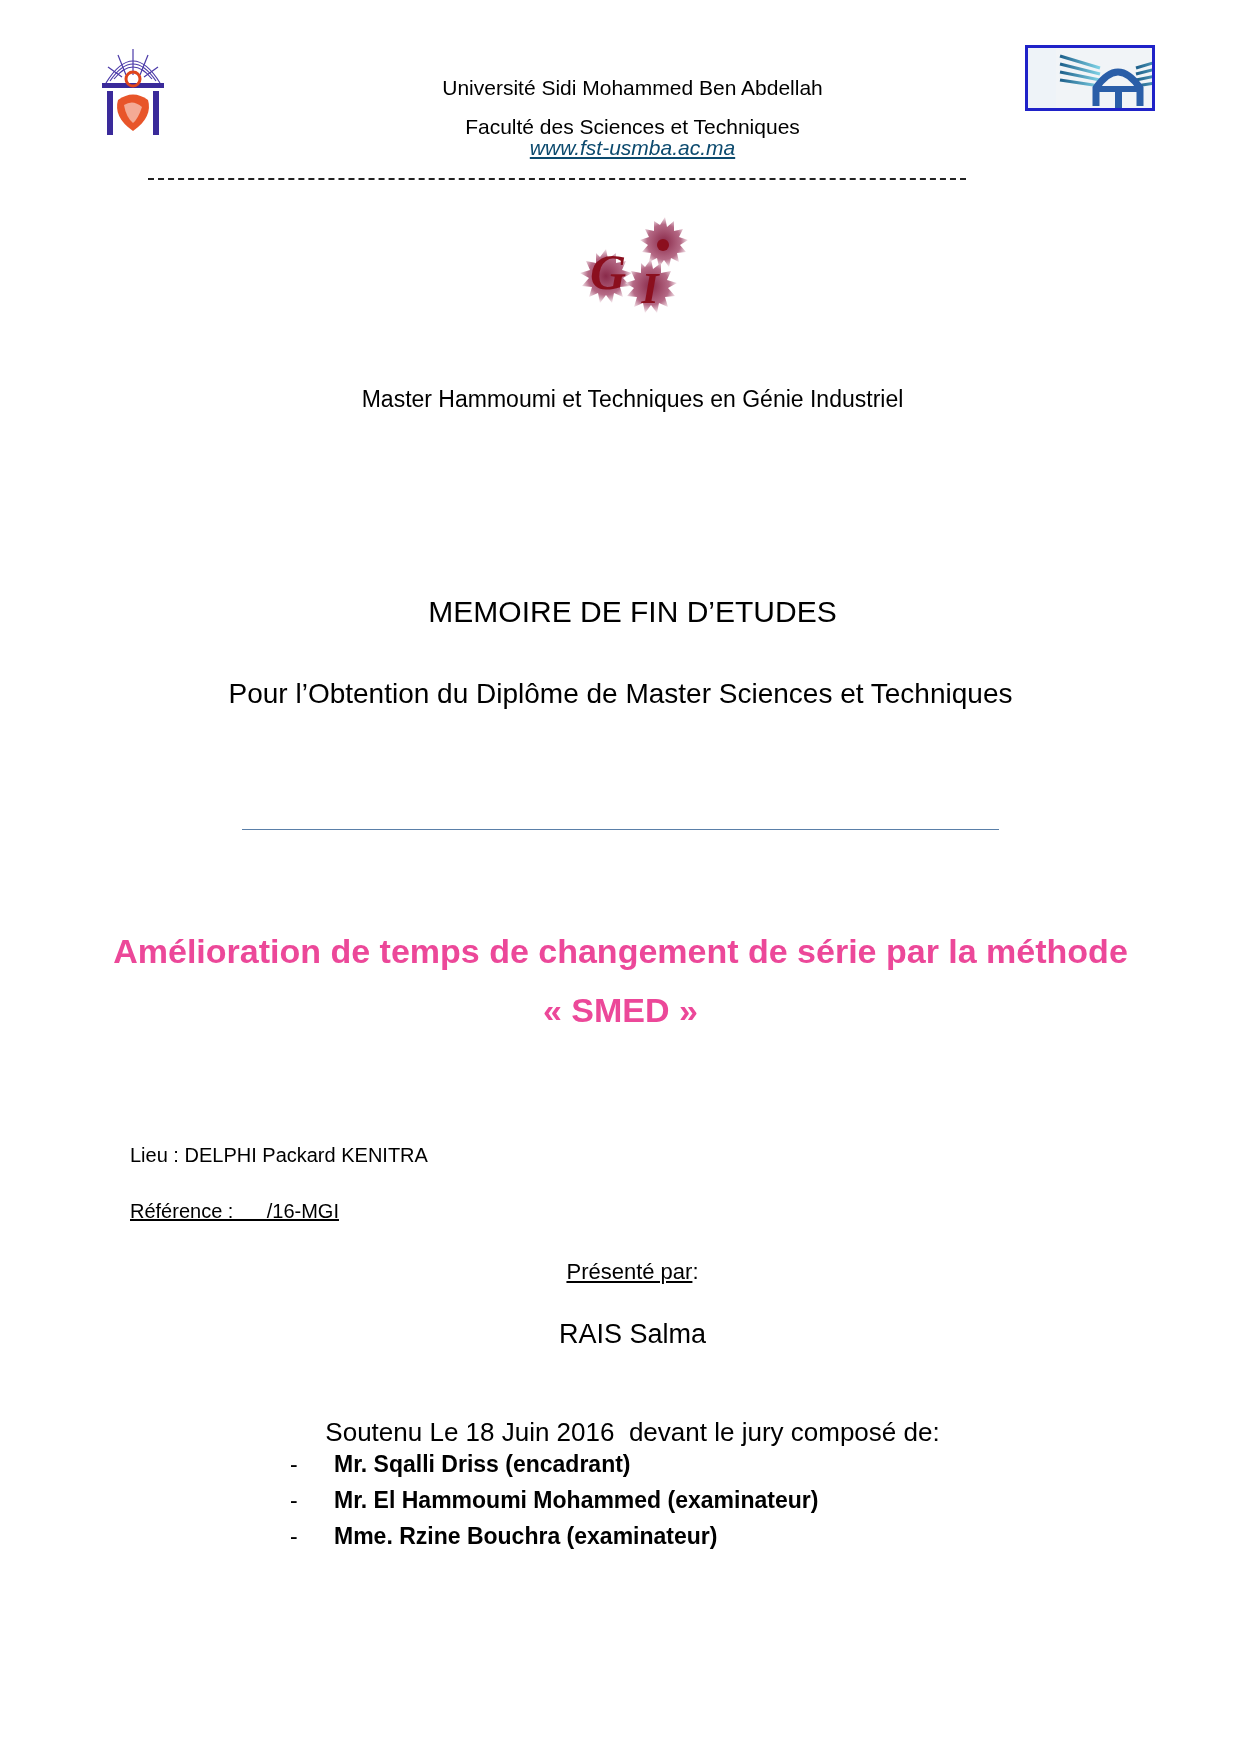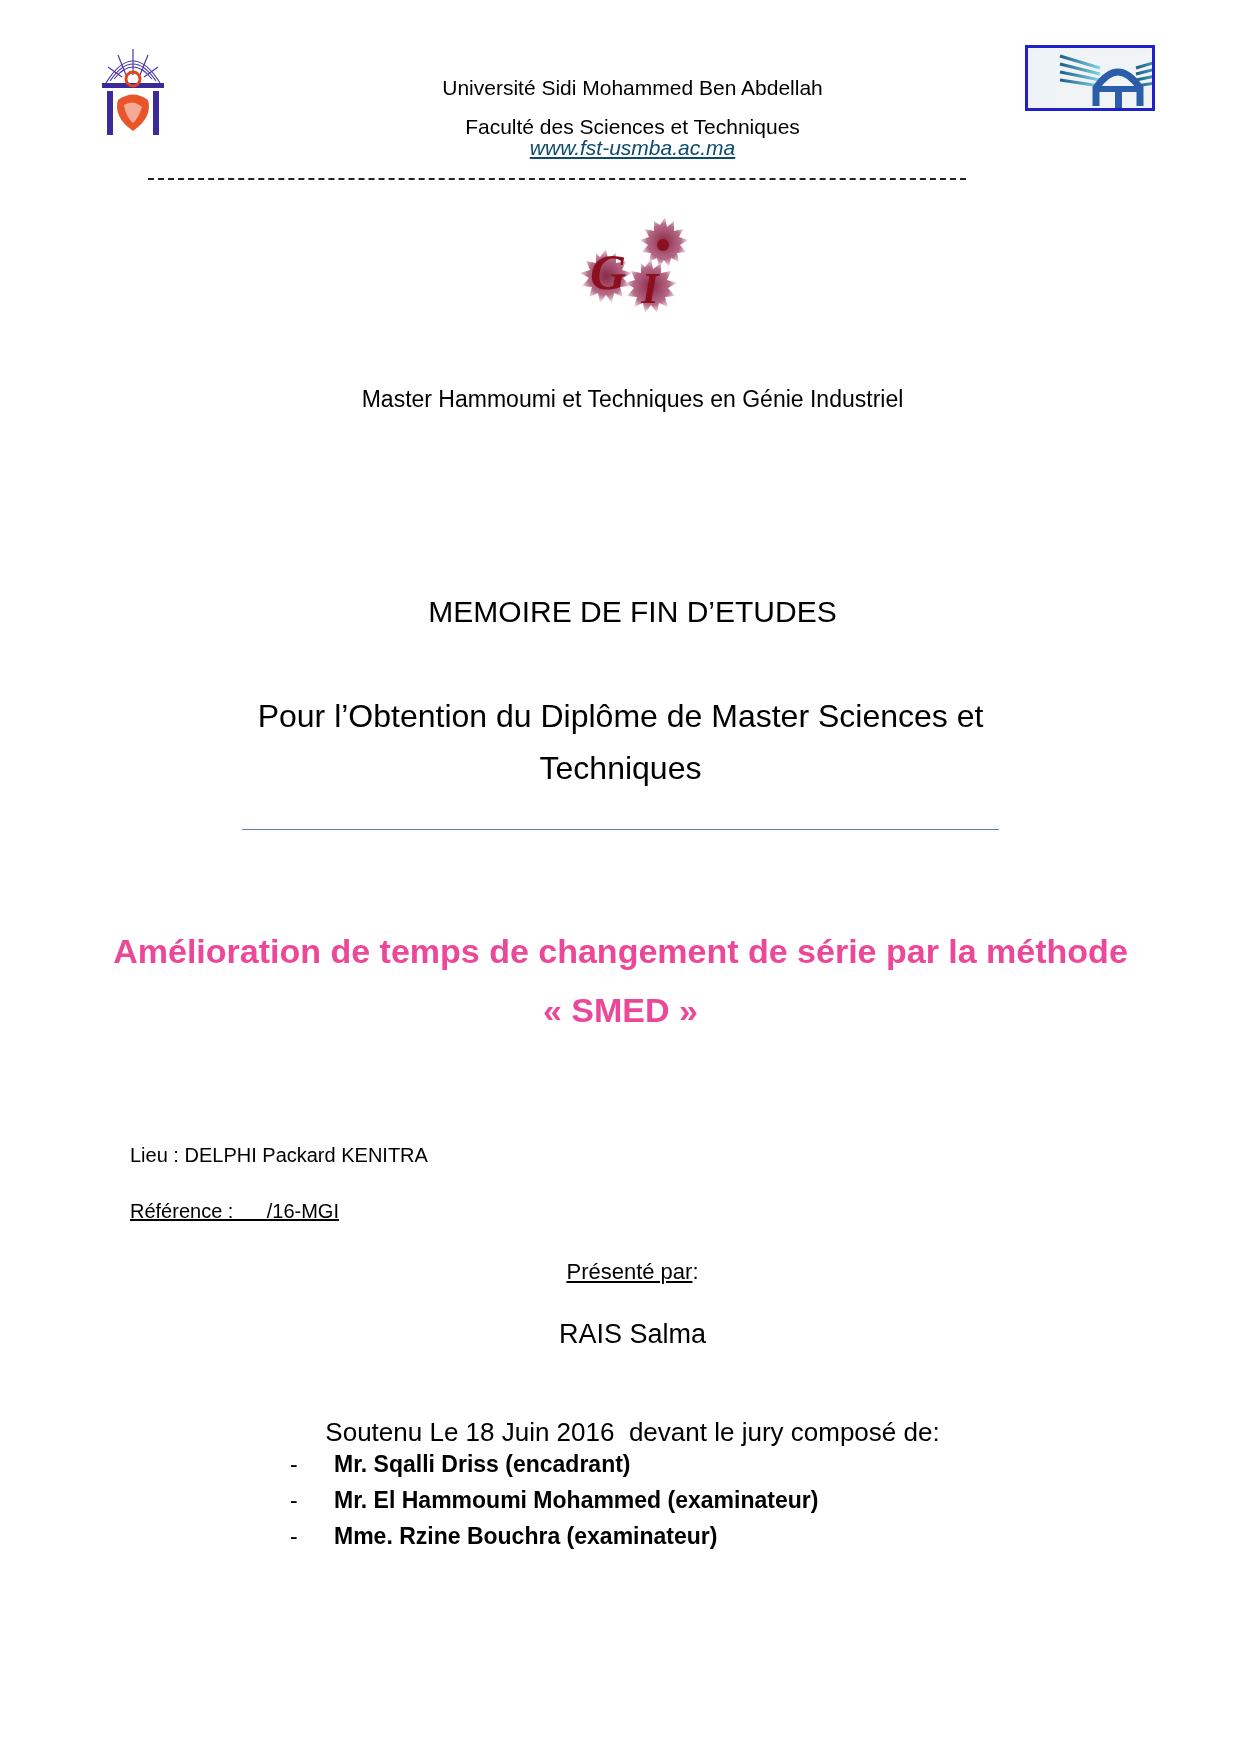--- a/index.html
+++ b/index.html
@@ -16,21 +16,21 @@
     #logo-right { left: 1025px; top: 45px; width: 130px; height: 66px; border: 3px solid #1f22c8; box-sizing: border-box; background: #eef3f8; overflow: hidden; padding-left: 28px; }
     #uni-name { top: 76px; font-size: 21px; }
     #fac-name { top: 106px; font-size: 21px; margin-top: 9px; }
     #website { top: 136px; font-size: 21px; font-style: italic; color: #0c4a6e; text-decoration: underline; }
     #header-rule { left: 148px; top: 178px; width: 818px; height: 0; border-top: 2px dashed #222; }
 
     #gi-logo { left: 570px; top: 215px; width: 130px; height: 115px; }
 
     #master-title { top: 386px; font-size: 23px; }
     #memoire-title { top: 595px; font-size: 30px; }
-    #obtention { top: 668px; font-size: 32px; line-height: 52px; left: 200px; width: 841px; text-align: center; margin-top: 22px; }
+    #obtention { top: 668px; font-size: 28px; line-height: 52px; left: 200px; width: 841px; text-align: center; }
     #title-rule { left: 242px; top: 829px; width: 757px; height: 0; border-top: 1px solid #5a7fa8; }
 
     #thesis-title { top: 922px; left: 110px; width: 1021px; text-align: center; font-size: 34px; line-height: 59px; color: #ec4899; font-weight: bold; }
 
     #lieu { left: 118px; top: 1144px; font-size: 20px; }
     #reference { left: 118px; top: 1200px; font-size: 20px; text-decoration: underline; white-space: pre; }
     #presente { top: 1259px; font-size: 22px; }
     #presente span.u { text-decoration: underline; }
     #author { top: 1319px; font-size: 27px; }
     #soutenu { top: 1385px; font-size: 26px; white-space: pre; margin-top: 32px; }

